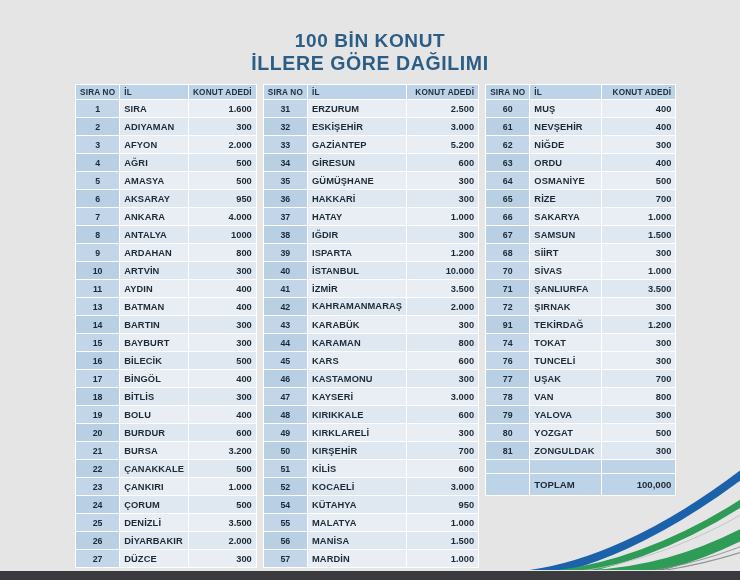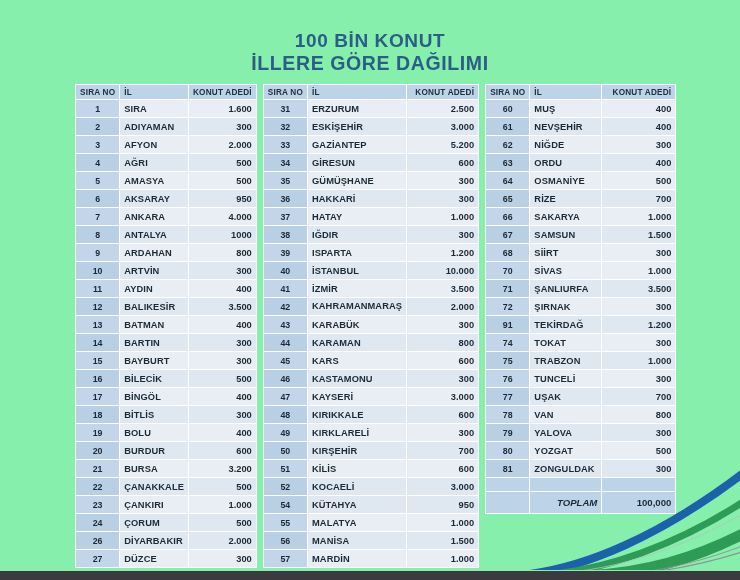--- a/index.html
+++ b/index.html
@@ -11,21 +11,21 @@
     height: 580px;
     background: #ffffff;
     font-family: "Liberation Sans", sans-serif;
     overflow: hidden;
     position: relative;
   }
 
   #slide {
     position: absolute;
     inset: 0;
-    background: #86efac;
+    background: #e5e5e5;
     overflow: hidden;
   }
 
   
   #swoosh {
     position: absolute;
     right: 0;
     bottom: 10px;
     width: 230px;
     height: 120px;
@@ -121,22 +121,21 @@
     border: 1px solid #ffffff;
   }
   tr.total td {
     background: #bcd3e8;
     height: 17px;
     font-size: 9.6px;
     font-weight: bold;
     color: #1c2a36;
   }
   tr.total td.t-label {
-    text-align: right;
-    font-style: italic;
+    text-align: left;
   }
   tr.total td.t-val {
     text-align: right;
   }
 
   
   .w-no   { width: 38px; }
   .w-name { width: 66px; }
   .w-val  { width: 60px; }
 
@@ -224,25 +223,20 @@
           <tr class="alt">
             <td class="c-no">10</td>
             <td class="c-name">ARTVİN</td>
             <td class="c-val">300</td>
           </tr>
           <tr>
             <td class="c-no">11</td>
             <td class="c-name">AYDIN</td>
             <td class="c-val">400</td>
           </tr>
-          <tr class="alt">
-            <td class="c-no">12</td>
-            <td class="c-name">BALIKESİR</td>
-            <td class="c-val">3.500</td>
-          </tr>
           <tr>
             <td class="c-no">13</td>
             <td class="c-name">BATMAN</td>
             <td class="c-val">400</td>
           </tr>
           <tr class="alt">
             <td class="c-no">14</td>
             <td class="c-name">BARTIN</td>
             <td class="c-val">300</td>
           </tr>
@@ -288,20 +282,25 @@
           </tr>
           <tr>
             <td class="c-no">23</td>
             <td class="c-name">ÇANKIRI</td>
             <td class="c-val">1.000</td>
           </tr>
           <tr class="alt">
             <td class="c-no">24</td>
             <td class="c-name">ÇORUM</td>
             <td class="c-val">500</td>
+          </tr>
+          <tr>
+            <td class="c-no">25</td>
+            <td class="c-name">DENİZLİ</td>
+            <td class="c-val">3.500</td>
           </tr>
           <tr class="alt">
             <td class="c-no">26</td>
             <td class="c-name">DİYARBAKIR</td>
             <td class="c-val">2.000</td>
           </tr>
           <tr>
             <td class="c-no">27</td>
             <td class="c-name">DÜZCE</td>
             <td class="c-val">300</td>
@@ -533,25 +532,20 @@
           <tr class="alt">
             <td class="c-no">91</td>
             <td class="c-name">TEKİRDAĞ</td>
             <td class="c-val">1.200</td>
           </tr>
           <tr>
             <td class="c-no">74</td>
             <td class="c-name">TOKAT</td>
             <td class="c-val">300</td>
           </tr>
-          <tr class="alt">
-            <td class="c-no">75</td>
-            <td class="c-name">TRABZON</td>
-            <td class="c-val">1.000</td>
-          </tr>
           <tr>
             <td class="c-no">76</td>
             <td class="c-name">TUNCELİ</td>
             <td class="c-val">300</td>
           </tr>
           <tr class="alt">
             <td class="c-no">77</td>
             <td class="c-name">UŞAK</td>
             <td class="c-val">700</td>
           </tr>

